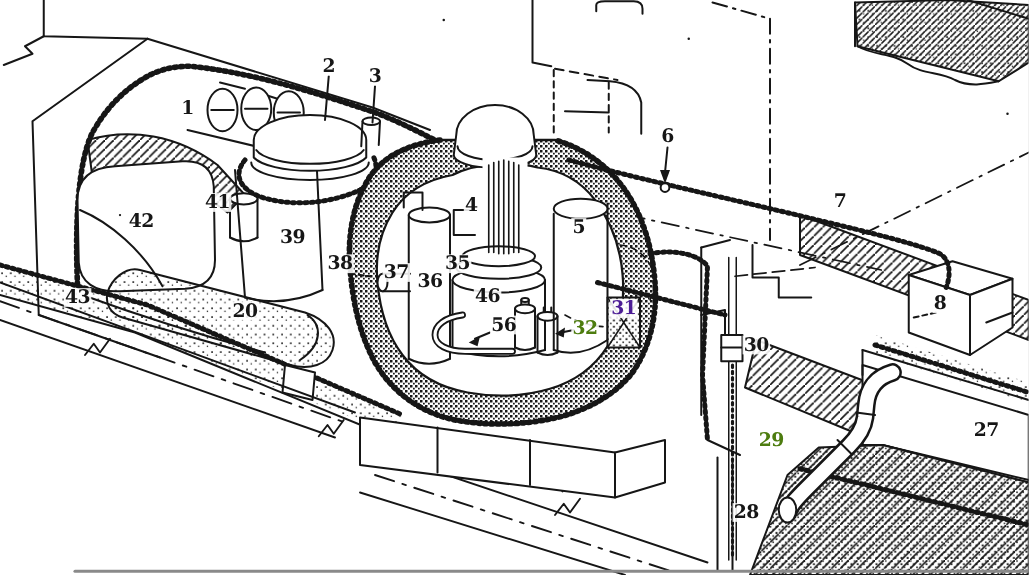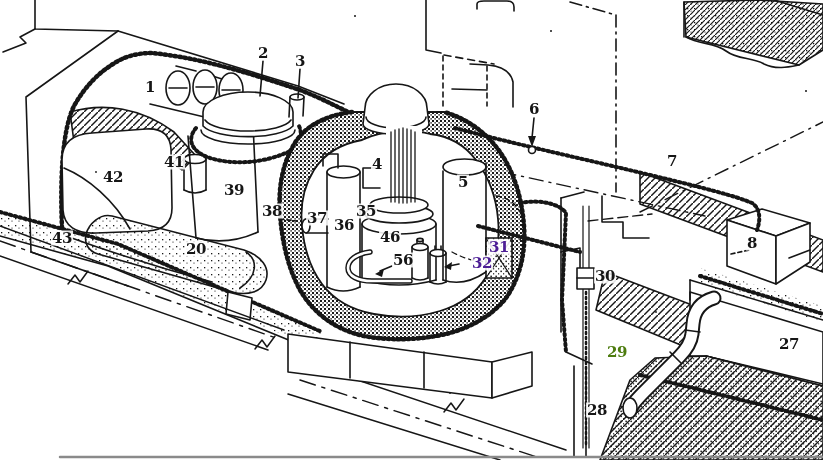--- a/index.html
+++ b/index.html
@@ -317,21 +317,21 @@
       <span class="part-label" style="left: 377px; top: 164px; color: rgb(22, 22, 22);">4</span>
       <span class="part-label" style="left: 463px; top: 182px; color: rgb(22, 22, 22);">5</span>
       <span class="part-label" style="left: 534px; top: 109px; color: rgb(22, 22, 22);">6</span>
       <span class="part-label" style="left: 672px; top: 161px; color: rgb(22, 22, 22);">7</span>
       <span class="part-label" style="left: 752px; top: 243px; color: rgb(22, 22, 22);">8</span>
       <span class="part-label" style="left: 789px; top: 344px; color: rgb(22, 22, 22);">27</span>
       <span class="part-label" style="left: 597px; top: 410px; color: rgb(22, 22, 22);">28</span>
       <span class="part-label" style="left: 617px; top: 352px; color: #4d7c0f;">29</span>
       <span class="part-label" style="left: 605px; top: 276px; color: rgb(22, 22, 22); text-align: center;">30</span>
       <span class="part-label" style="left: 499px; top: 247px; color: #4c1d95;">31</span>
-      <span class="part-label" style="left: 482px; top: 263px; color: #4c1d95;">32</span>
+      <span class="part-label" style="left: 468px; top: 263px; color: #4d7c0f;">32</span>
       <span class="part-label" style="left: 403px; top: 260px; color: rgb(22, 22, 22);">56</span>
       <span class="part-label" style="left: 390px; top: 237px; color: rgb(22, 22, 22);">46</span>
       <span class="part-label" style="left: 366px; top: 211px; color: rgb(22, 22, 22);">35</span>
       <span class="part-label" style="left: 344px; top: 225px; color: rgb(22, 22, 22);">36</span>
       <span class="part-label" style="left: 269px; top: 218px; color: rgb(22, 22, 22); margin-left: 48px;">37</span>
       <span class="part-label" style="left: 272px; top: 189px; color: rgb(22, 22, 22); margin-top: 22px;">38</span>
       <span class="part-label" style="left: 234px; top: 190px; color: rgb(22, 22, 22);">39</span>
       <span class="part-label" style="left: 196px; top: 249px; color: rgb(22, 22, 22);">20</span>
       <span class="part-label" style="left: 174px; top: 162px; color: rgb(22, 22, 22);">41</span>
       <span class="part-label" style="left: 113px; top: 177px; color: rgb(22, 22, 22);">42</span>

